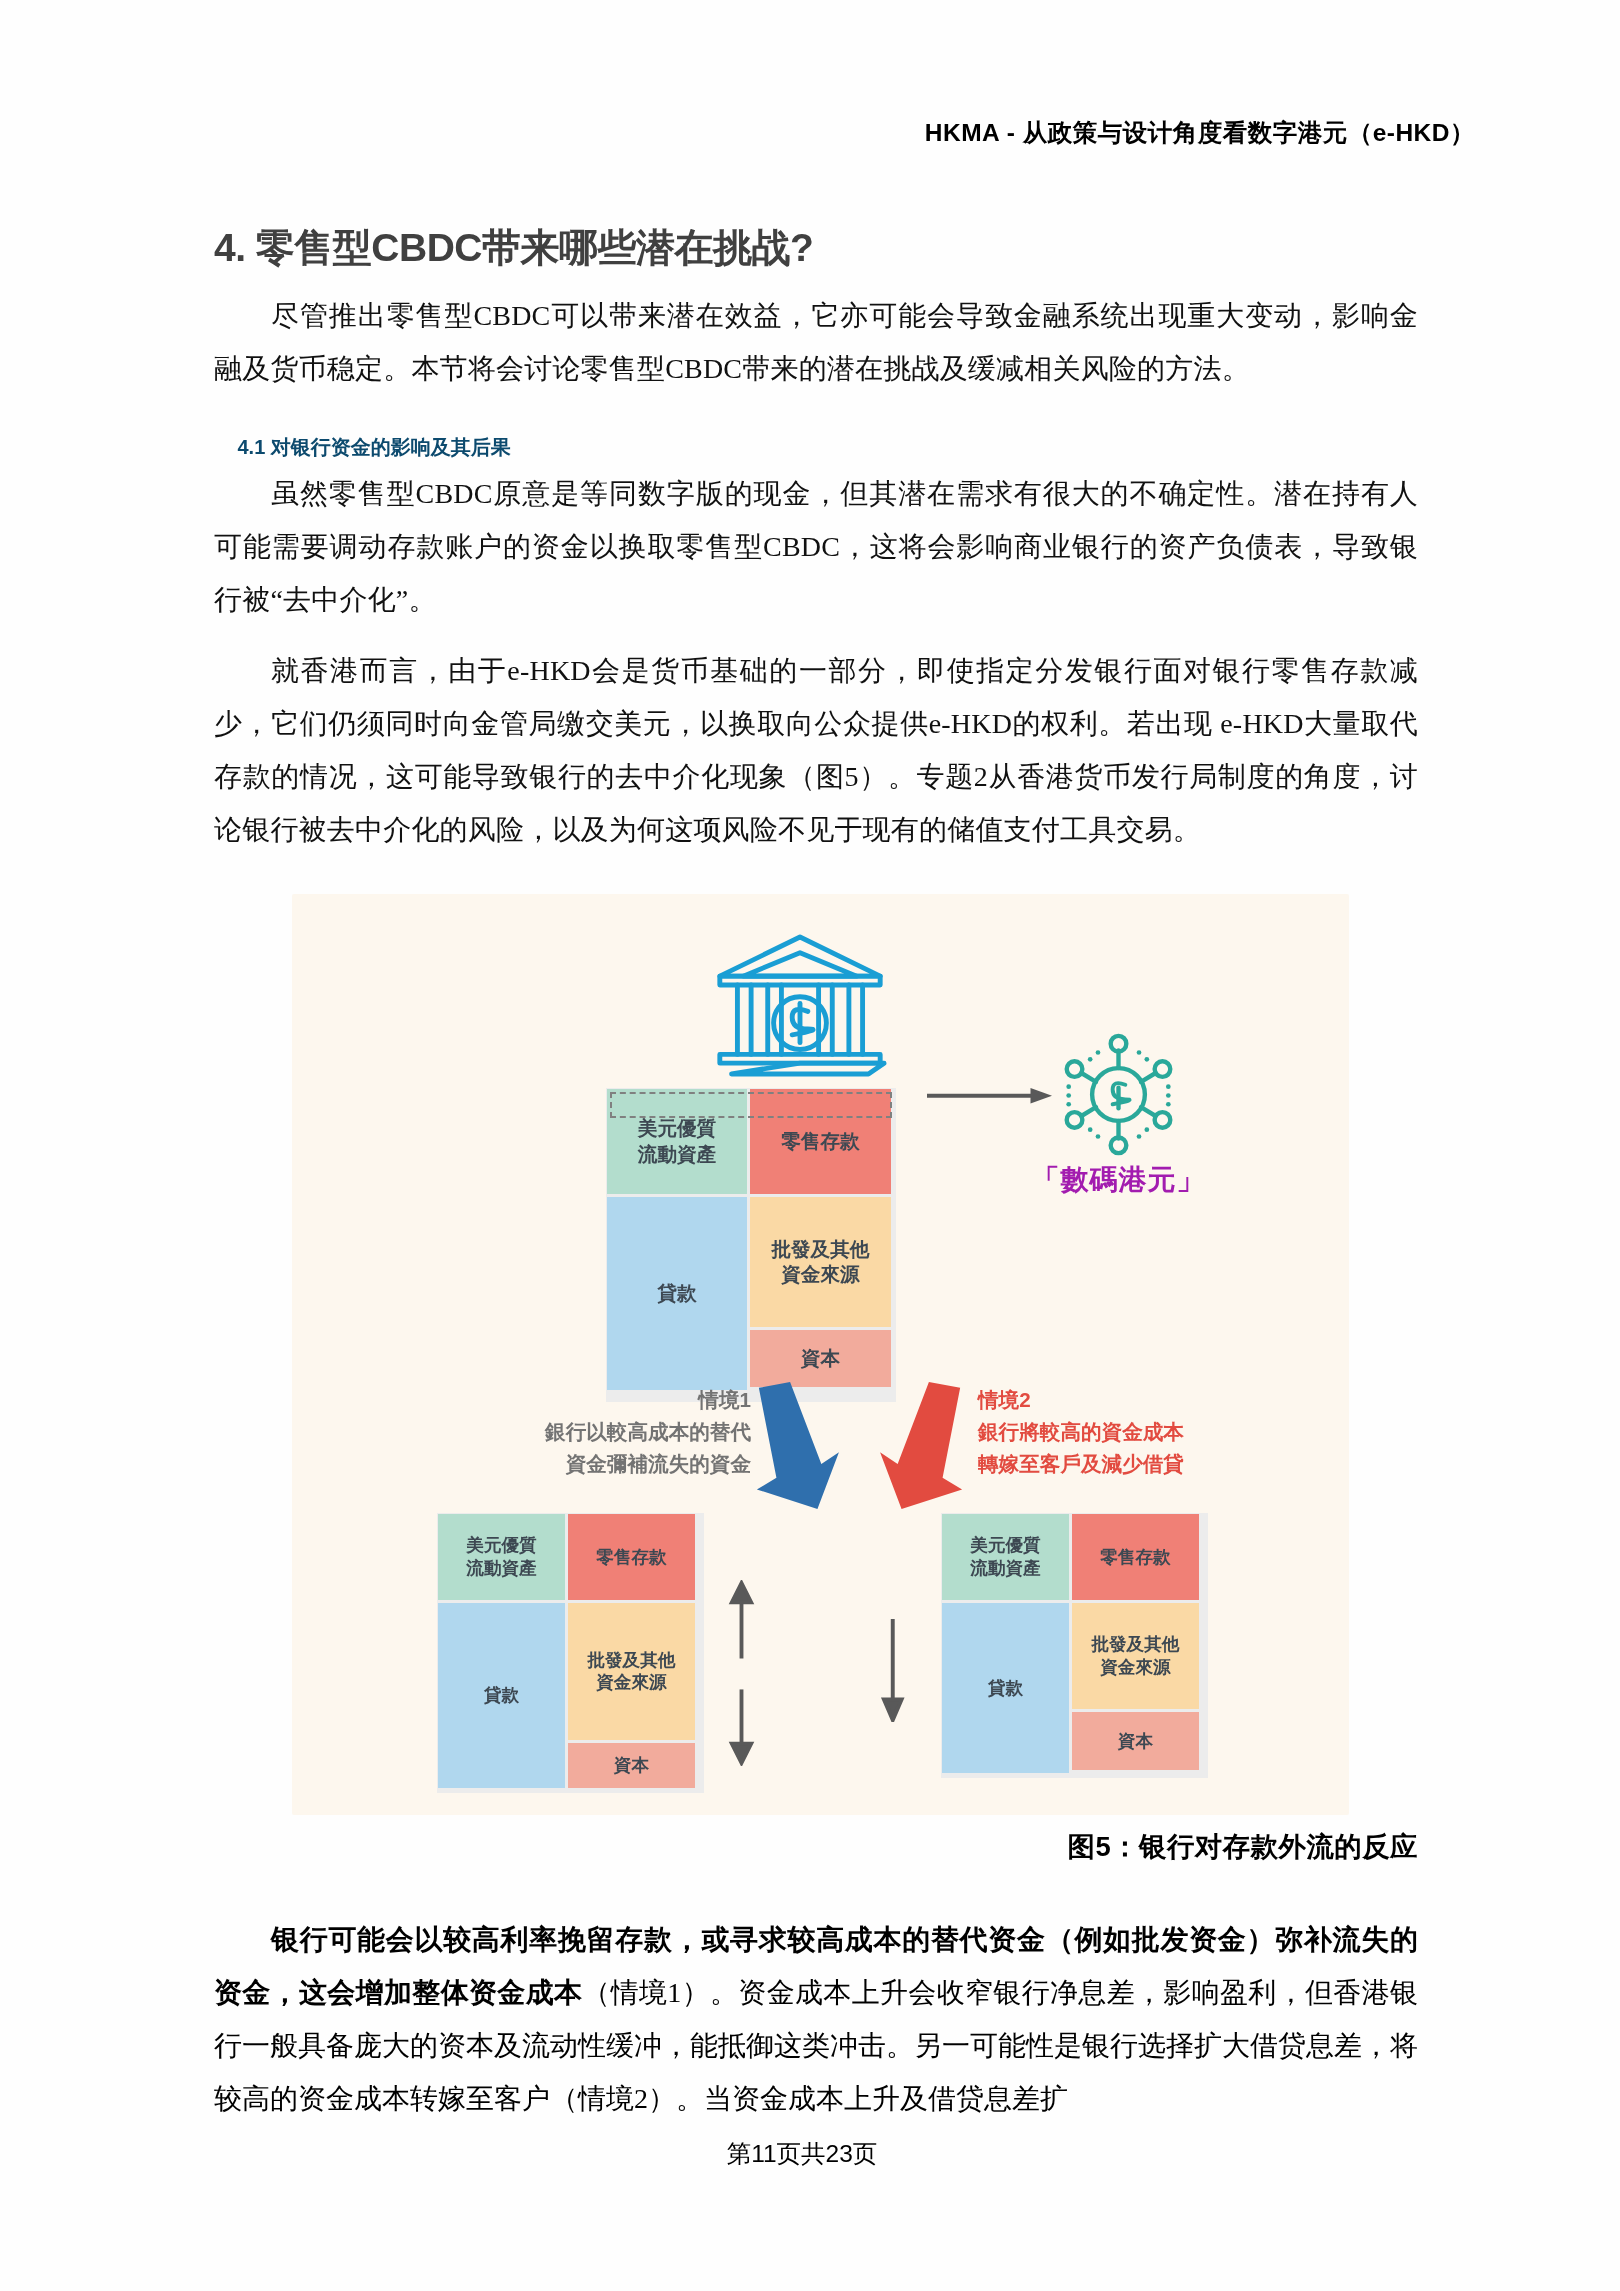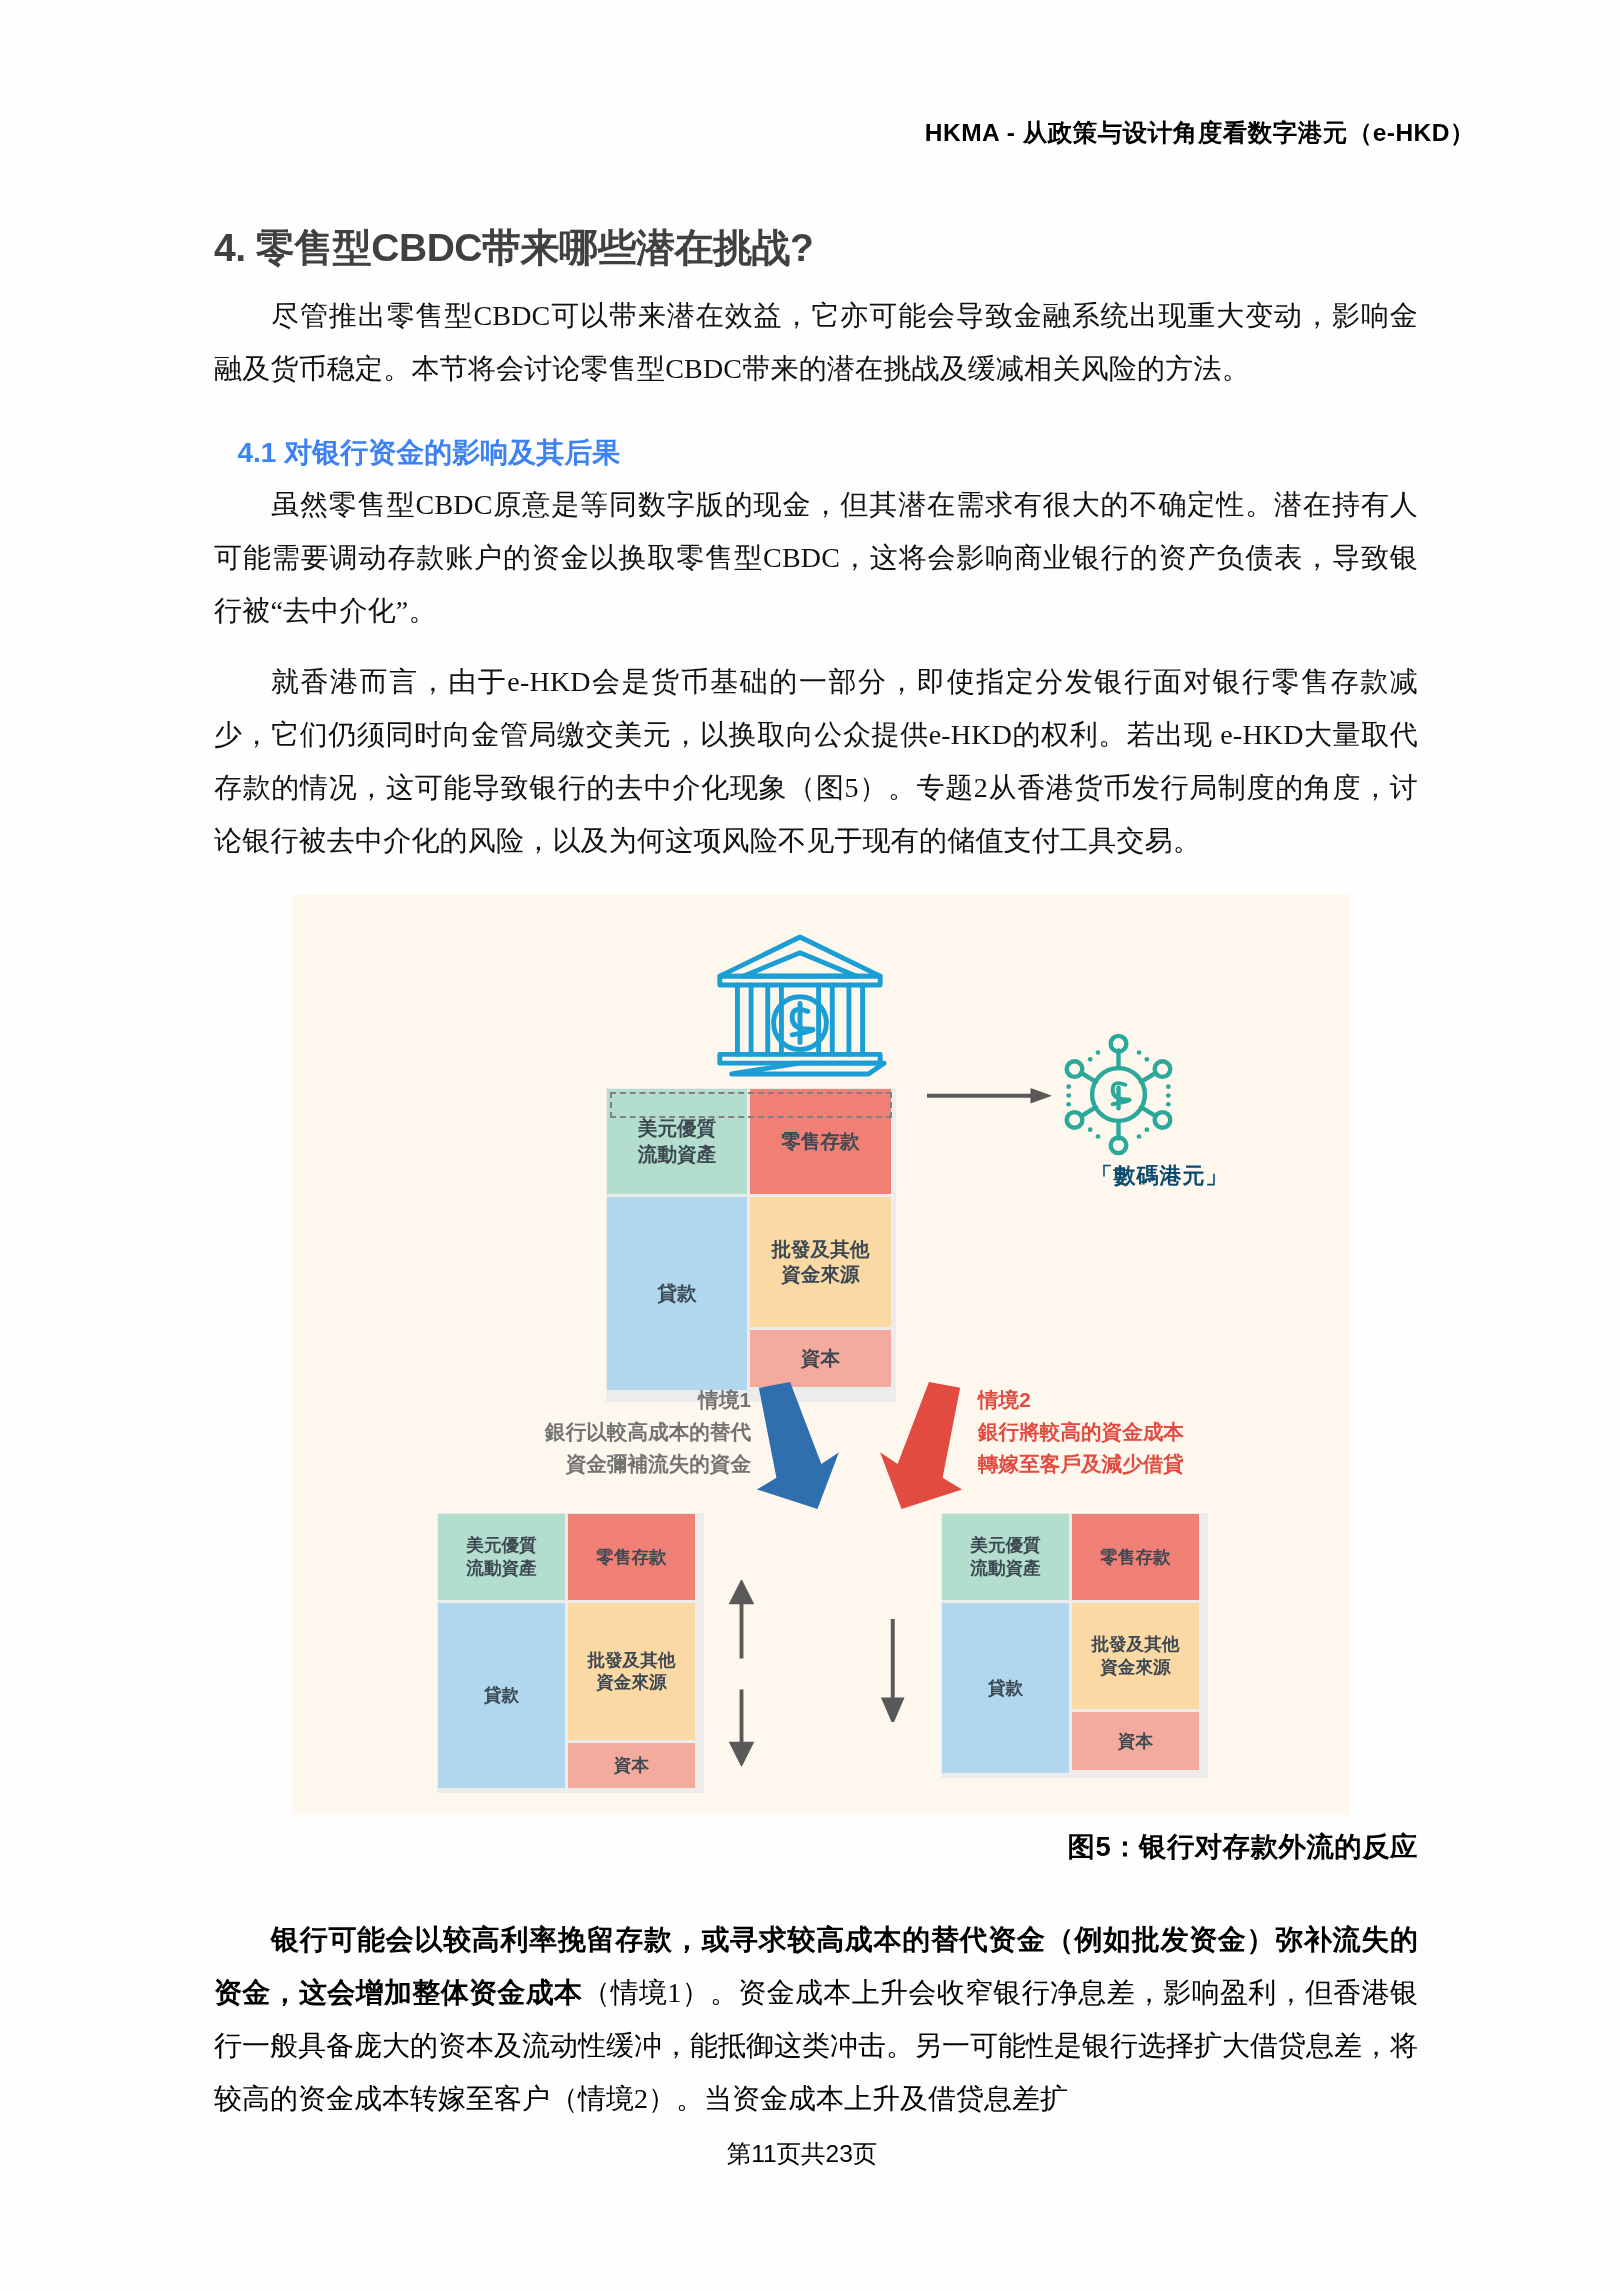--- a/index.html
+++ b/index.html
@@ -49,24 +49,24 @@
     font-size: 39px;
     font-weight: bold;
     margin: 0 0 0 0;
     letter-spacing: -0.5px;
     color: #404040;
     line-height: 1.2;
   }
 
   h2.subsection-title {
     font-family: "Liberation Sans", "DejaVu Sans", sans-serif;
-    font-size: 28px;
+    font-size: 20px;
     font-weight: bold;
     margin: 39px 0 5.9px 23.5px;
-    color: #3b82f6;
+    color: #0c4a6e;
     letter-spacing: 0px;
   }
 
   p.body-text {
     font-size: 28px;
     line-height: 53px;
     margin: 17.6px 0 0 0;
     text-align: justify;
     text-justify: inter-character;
     text-indent: 57px;
@@ -100,28 +100,28 @@
   }
   .ehkd-icon {
     position: absolute;
     left: 763px;
     top: 137px;
     width: 127px;
     height: 127px;
   }
   .ehkd-label {
     position: absolute;
-    left: 757px;
+    left: 716px;
     top: 267px;
     width: 221px;
     text-align: center;
     font-family: "Liberation Sans", "DejaVu Sans", sans-serif;
-    font-size: 22px;
-    font-weight: bold;
-    color: #0c4a6e;
+    font-size: 28px;
+    font-weight: bold;
+    color: #a21caf;
     letter-spacing: 1px;
   }
 
   
   .arrow-to-ehkd {
     position: absolute;
     left: 635px;
     top: 191px;
     width: 125px;
     height: 21.6px;

